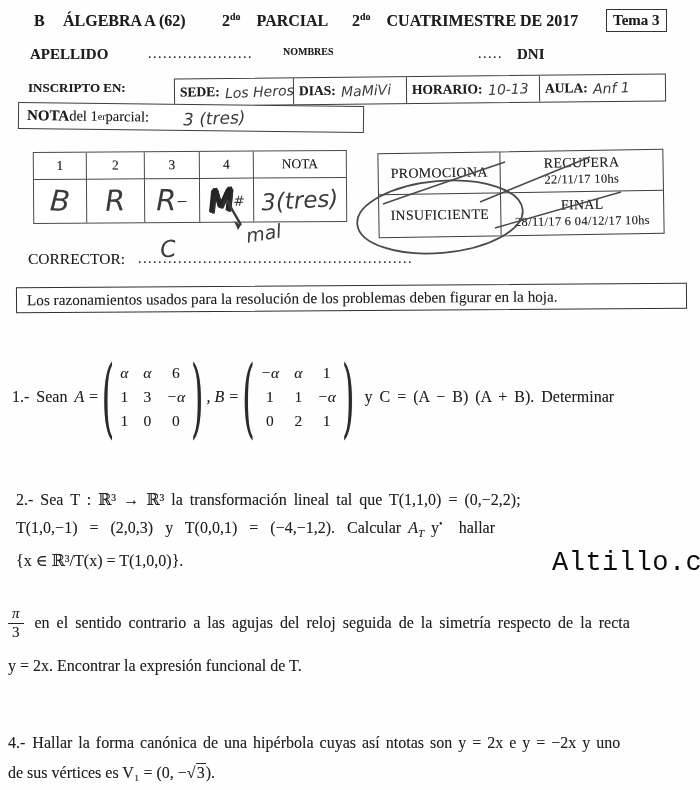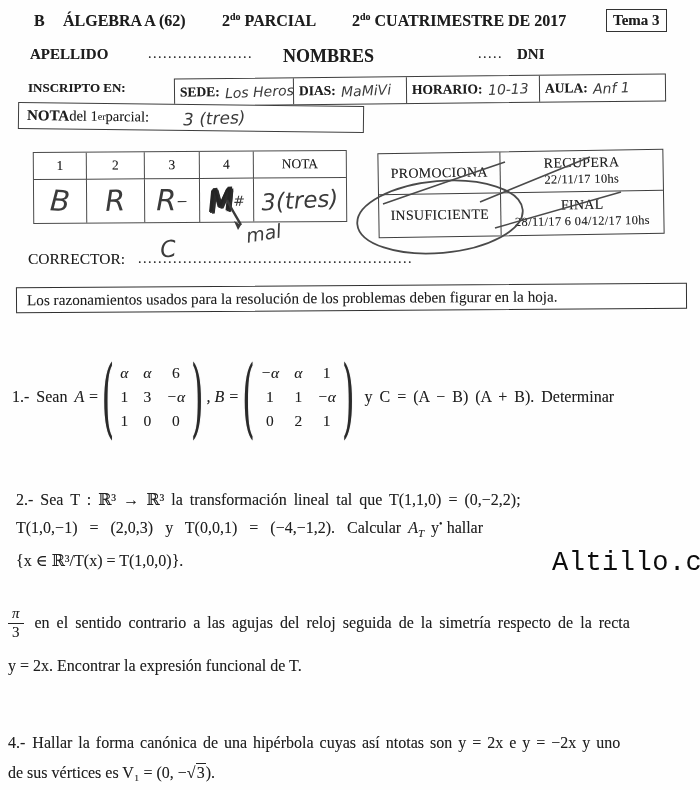--- a/index.html
+++ b/index.html
@@ -47,21 +47,21 @@
   .scell:last-child{border-right:none;}
   .sdate{font-size:12.5px;margin-top:1px;}
   .overlay{pointer-events:none;}
   
   .notice-box{border:1.6px solid #303030;width:671px;height:26px;display:flex;align-items:center;
               padding-left:10px;box-sizing:border-box;font-size:15.2px;transform:rotate(-0.4deg);background:#fff;}
   
   .prob{font-size:16px;color:#1f1f1f;}
   .pnum{margin-right:7px;}
   .sp-l{margin-left:7px;}
-  .sp-s{margin-left:4px;}
+  .sp-s{margin-left:16px;}
   .matrix{display:inline-flex;align-items:center;margin:0 2px;}
   .paren{display:inline-block;font-size:32px;line-height:1;transform:scaleY(2.7);
          font-family:"DejaVu Serif",serif;color:#2a2a2a;padding:0 1px;font-weight:normal;}
   .mgrid{display:inline-grid;grid-template-columns:repeat(3,auto);column-gap:15px;row-gap:6px;
          justify-items:center;padding:0 5px;font-size:15.5px;}
   .p1row{display:flex;align-items:center;height:94px;}
   .ws2{word-spacing:2px;}
   .ws3{word-spacing:3px;}
   .ws8{word-spacing:8px;}
   .pline{line-height:28px;white-space:nowrap;}
@@ -81,21 +81,21 @@
 <div class="page">
 
   <span class="abs b" style="left:34px;top:12px;font-size:16px;">B</span>
   <span class="abs b" style="left:63px;top:12px;font-size:16px;">ÁLGEBRA A (62)</span>
   <span class="abs b" style="left:222px;top:12px;font-size:16px;"><span>2</span><sup class="ssup">do</sup><span class="sp-s">PARCIAL</span></span>
   <span class="abs b" style="left:352px;top:12px;font-size:16px;"><span>2</span><sup class="ssup">do</sup><span class="sp-s">CUATRIMESTRE DE 2017</span></span>
   <span class="abs b" style="left:606px;top:9px;font-size:15px;border:1.5px solid #333;padding:2px 6px;">Tema 3</span>
 
   <span class="abs b" style="left:30px;top:46px;font-size:15px;">APELLIDO</span>
   <span class="abs dots" style="left:148px;top:46px;font-size:14px;">.....................</span>
-  <span class="abs b" style="left:283px;top:46px;font-size:18px;font-family:Liberation Serif, serif;">NOMBRES</span>
+  <span class="abs b" style="left:283px;top:46px;font-size:10px;font-family:Liberation Serif, serif;">NOMBRES</span>
   <span class="abs dots" style="left:478px;top:46px;font-size:14px;">.....</span>
   <span class="abs b" style="left:517px;top:46px;font-size:15px;">DNI</span>
 
   <span class="abs b" style="left:28px;top:80px;font-size:13px;">INSCRIPTO EN:</span>
   <div class="abs insc-table" style="left:174px;top:76px;width:490px;">
     <div class="insc-cell" style="width:119px;">
       <span class="insc-lbl">SEDE:</span>
       <span class="hand insc-val">Los Heros</span>
     </div>
     <div class="insc-cell" style="width:113px;">

